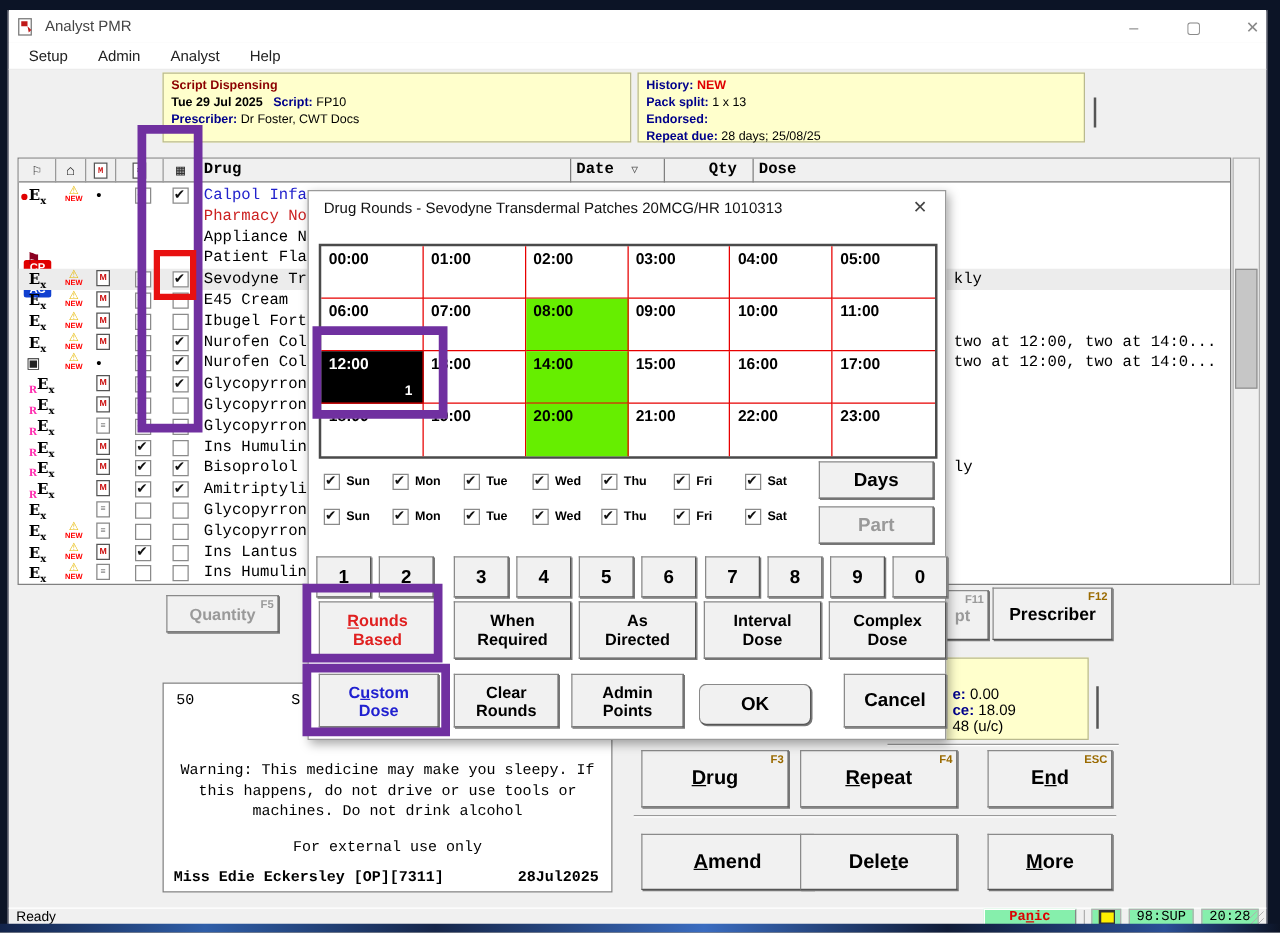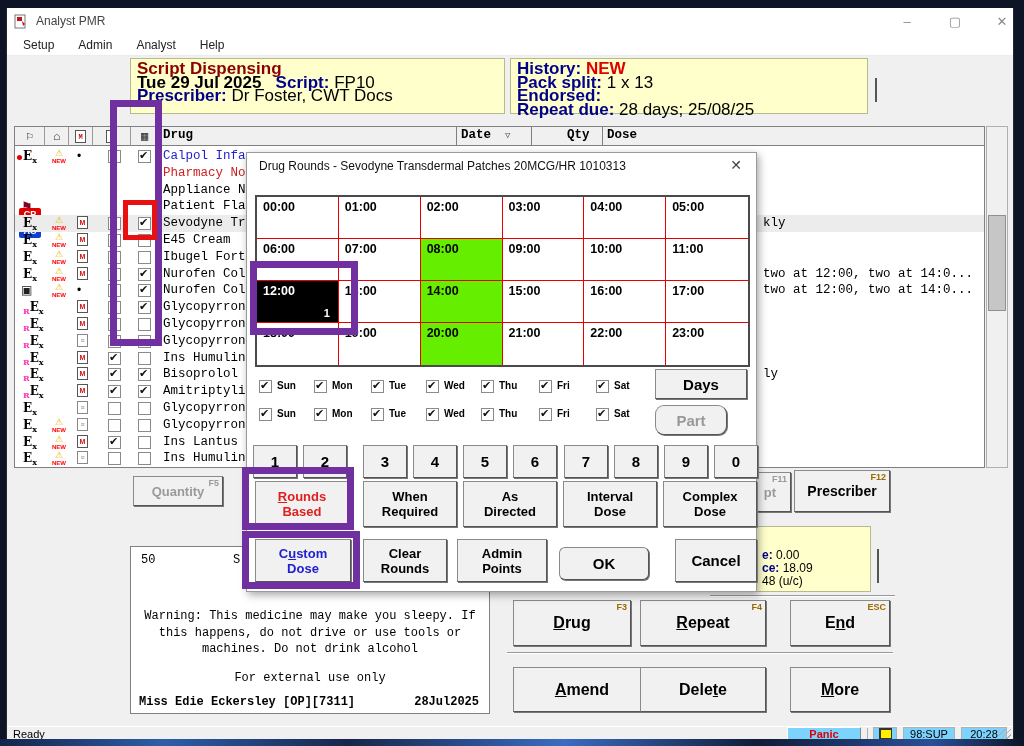--- a/index.html
+++ b/index.html
@@ -14,21 +14,21 @@
   #window { left:6px; top:8px; width:1008px; height:733px; background:#f0f0f0; border:1px solid #23273a; }
   #titlebar { left:7px; top:8px; width:1006px; height:26px; background:#ffffff; display:flex; align-items:center; }
   #title-text { font-size:12px; color:#444; margin-left:8px; }
   .winctl { position:absolute; top:0; width:40px; height:26px; display:flex; align-items:center; justify-content:center;
             color:#8a8a8a; font-size:13px; }
   #menubar { left:7px; top:34px; width:1006px; height:22px; background:#ffffff; display:flex; align-items:center; gap:4px; padding-left:6px; border-bottom:1px solid #ececec; }
   .menu-item { font-size:12px; color:#222; padding:2px 10px; }
   #content { left:7px; top:56px; width:1006px; height:670px; background:#f0f0f0; }
 
   
-  .ypanel { background:var(--c-yellow,#ffffcc); border:1px solid #b9b98f; font-size:17px; color:#000; padding:3px 6px; line-height:13.5px; }
+  .ypanel { background:var(--c-yellow,#ffffcc); border:1px solid #b9b98f; font-size:10px; color:#000; padding:3px 6px; line-height:13.5px; }
   #script-panel { left:130px; top:58px; width:375px; height:56px; }
   #history-panel { left:510px; top:58px; width:358px; height:56px; }
   .lbl-darkred { color:#8b0000; font-weight:bold; }
   .lbl-navy { color:#00008b; font-weight:bold; }
   .bold { font-weight:bold; }
   .red { color:#e00000; font-weight:bold; }
   .tick { background:#555; }
 
   
   #table { left:14px; top:126px; width:971px; height:342px; background:#ffffff; border:1px solid #808080; }
@@ -105,21 +105,21 @@
   #price-panel .pl { white-space:pre; }
 
   
   .anno { position:absolute; z-index:100; pointer-events:none; }
   .anno.purple { border:7px solid var(--c-purple,#7030a0); }
   .anno.redbox { border:5px solid var(--c-annored,#e81010); }
 
   
   #statusbar { left:7px; top:726px; width:1006px; height:15px; background:#f0f0f0; border-top:1px solid #fff; z-index:150; }
   .sb-box { position:absolute; top:0px; height:14px; border:1px solid #b0b0b0; display:flex; align-items:center; justify-content:center;
-            font-size:11px; background:#7dd3fc; }
+            font-size:11px; background:#86efac;font-family:Liberation Mono, monospace; }
   #sb-ready { position:absolute; left:6px; top:1px; font-size:11px; color:#000; }
   #sb-grip { position:absolute; right:2px; top:2px; width:12px; height:12px;
              background:repeating-linear-gradient(135deg,#b0b0b0 0 1px,transparent 1px 4px); }
   .yicon { width:13px; height:12px; background:#ffee00; border:1px solid #333;
            box-shadow:inset 0 4px 0 -3px #333, inset 0 -4px 0 -3px #333, inset 5px 0 0 -4px #333; }
 </style>
 </head>
 <body>
 
 <div id="app">
@@ -465,21 +465,21 @@
     <div id="dayrow2">
         <span class="dayit" style="left: 12px; top: 252px;"><span class="cb checked"></span><span class="dlabel">Sun</span></span>
         <span class="dayit" style="left: 67px; top: 252px;"><span class="cb checked"></span><span class="dlabel">Mon</span></span>
         <span class="dayit" style="left: 124px; top: 252px;"><span class="cb checked"></span><span class="dlabel">Tue</span></span>
         <span class="dayit" style="left: 179px; top: 252px;"><span class="cb checked"></span><span class="dlabel">Wed</span></span>
         <span class="dayit" style="left: 234px; top: 252px;"><span class="cb checked"></span><span class="dlabel">Thu</span></span>
         <span class="dayit" style="left: 292px; top: 252px;"><span class="cb checked"></span><span class="dlabel">Fri</span></span>
         <span class="dayit" style="left: 349px; top: 252px;"><span class="cb checked"></span><span class="dlabel">Sat</span></span>
       </div>
     <div class="dbtn one" style="left:408px; top:216px; width:92px; height:30px;">Days</div>
-    <div class="dbtn one graytxt" style="left:408px; top:252px; width:72px; height:30px;border-radius:9px;">Part</div>
+    <div class="dbtn one graytxt" style="left:408px; top:252px; width:92px; height:30px;">Part</div>
     <div id="digits">
         <div class="dbtn one" style="left: 6px; top: 292px; width: 44px; height: 33px;">1</div>
         <div class="dbtn one" style="left: 56px; top: 292px; width: 44px; height: 33px;">2</div>
         <div class="dbtn one" style="left: 116px; top: 292px; width: 44px; height: 33px;">3</div>
         <div class="dbtn one" style="left: 166px; top: 292px; width: 44px; height: 33px;">4</div>
         <div class="dbtn one" style="left: 216px; top: 292px; width: 44px; height: 33px;">5</div>
         <div class="dbtn one" style="left: 266px; top: 292px; width: 44px; height: 33px;">6</div>
         <div class="dbtn one" style="left: 317px; top: 292px; width: 44px; height: 33px;">7</div>
         <div class="dbtn one" style="left: 367px; top: 292px; width: 44px; height: 33px;">8</div>
         <div class="dbtn one" style="left: 417px; top: 292px; width: 44px; height: 33px;">9</div>

